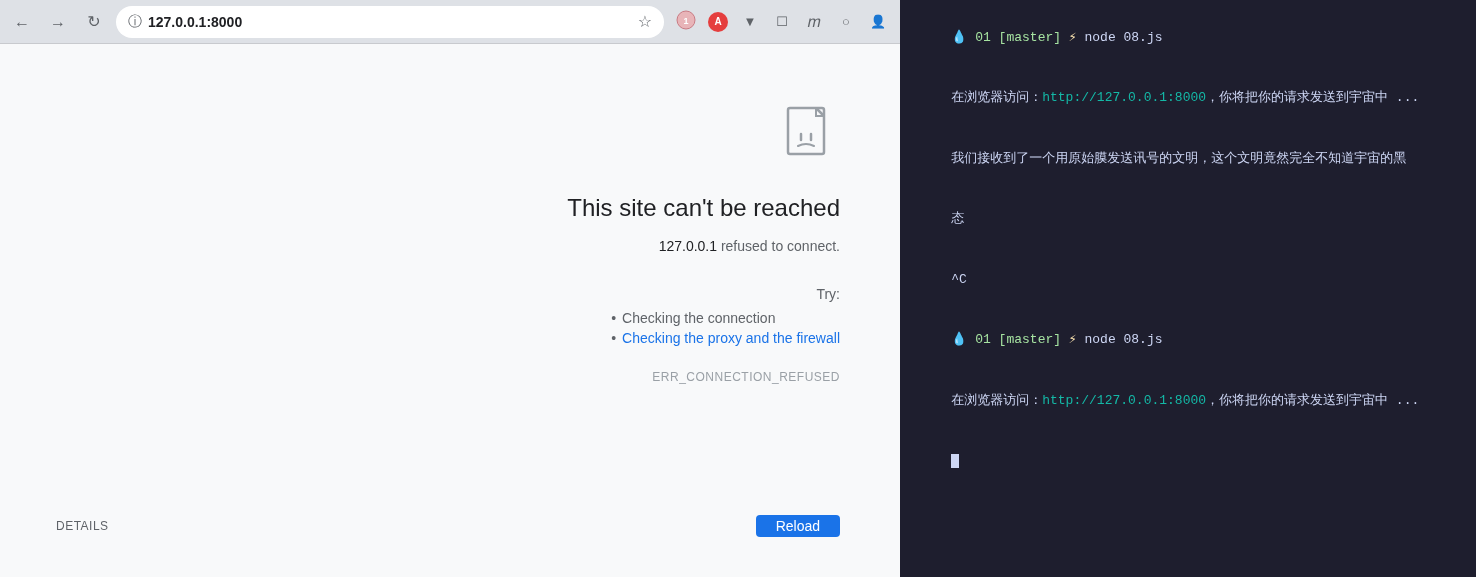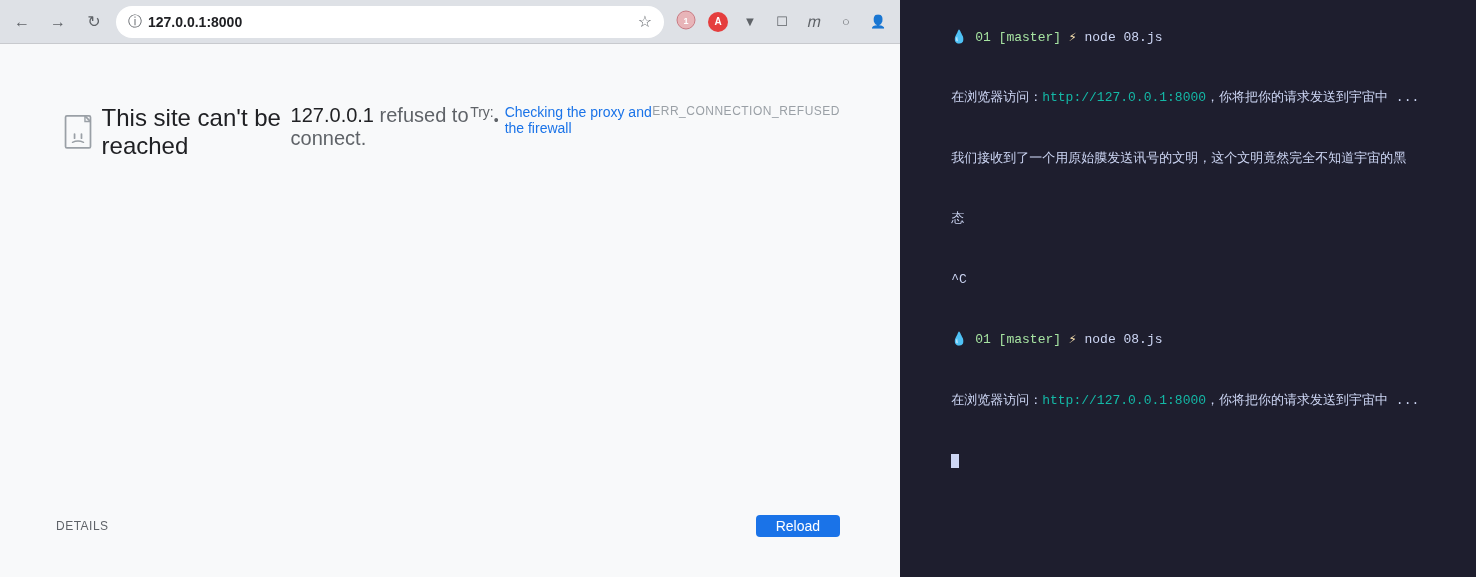--- a/index.html
+++ b/index.html
@@ -79,42 +79,43 @@
       cursor: pointer;
       font-size: 13px;
       color: #5f6368;
     }
 
     
     .browser-content {
       flex: 1;
       background: #f8f9fa;
       display: flex;
-      flex-direction: row;
+      flex-direction: column;
       padding: 60px 60px 40px 60px;
       position: relative;
+      align-items: flex-end;
     }
 
     .error-icon {
       width: 60px;
       height: 60px;
       margin-bottom: 30px;
     }
 
     .error-title {
       font-size: 24px;
       font-weight: 400;
       color: #202124;
       margin-bottom: 16px;
     }
 
     .error-subtitle {
-      font-size: 20px;
-      color: #5f6368;
-      margin-bottom: 4px;
+      font-size: 14px;
+      color: #5f6368;
+      margin-bottom: 32px;
     }
 
     .error-subtitle strong {
       color: #202124;
       font-weight: 500;
     }
 
     .try-label {
       font-size: 14px;
       color: #5f6368;
@@ -265,20 +266,23 @@
     <h1 class="error-title">This site can't be reached</h1>
 
     <p class="error-subtitle">
       <strong>127.0.0.1</strong><span> refused to connect.</span>
     </p>
 
     <p class="try-label">Try:</p>
 
     <ul class="suggestion-list">
       <li>
+        <span>Checking the connection</span>
+      </li>
+      <li>
         <a href="#">Checking the proxy and the firewall</a>
       </li>
     </ul>
 
     <p class="error-code">ERR_CONNECTION_REFUSED</p>
 
     <div class="bottom-bar">
       <button class="details-btn">DETAILS</button>
       <button class="reload-btn">Reload</button>
     </div>

